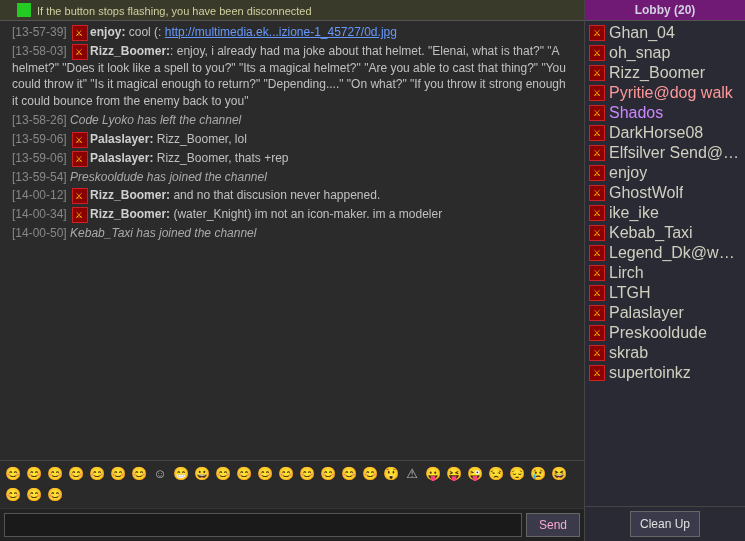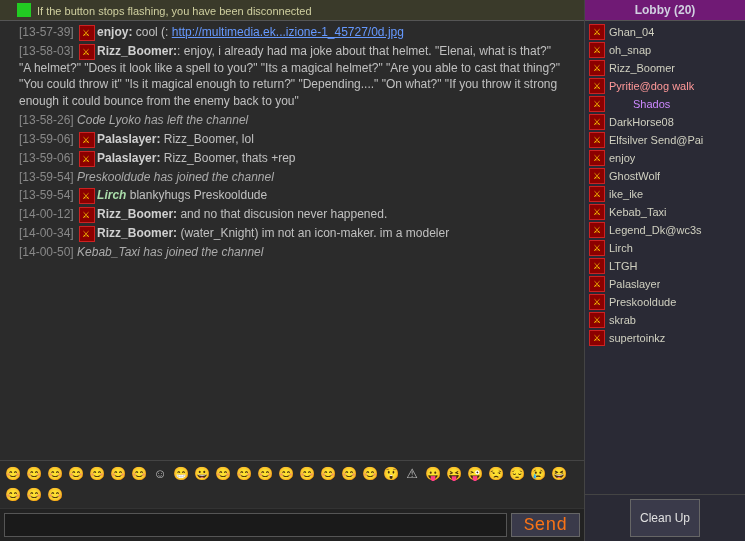--- a/index.html
+++ b/index.html
@@ -51,21 +51,21 @@
     }
 
     #notice-text {
       color: #d0d0a0;
       font-size: 11px;
     }
 
     #chat-messages {
       flex: 1;
       overflow-y: scroll;
-      padding: 2px 19px;
+      padding: 2px 12px;
       background: #2b2b2b;
     }
 
     .msg-line {
       padding: 1px 0;
       line-height: 1.4;
       word-wrap: break-word;
     }
 
     .msg-time { color: #888; }
@@ -136,24 +136,23 @@
       color: #e0e0e0;
       padding: 2px 4px;
       font-size: 12px;
     }
 
     #send-button {
       height: 24px;
       padding: 0 12px;
       background: #3a3a4a;
       border: 1px solid #666;
-      color: #f97316;
+      color: #f9a8d4;
       cursor: pointer;
-      font-size: 18px;
-      font-family: Liberation Mono, monospace;
+      font-size: 12px;
     }
 
     #lobby-panel {
       width: 160px;
       display: flex;
       flex-direction: column;
       background: #2a2a35;
     }
 
     #lobby-header {
@@ -188,40 +187,40 @@
       flex-shrink: 0;
       display: flex;
       align-items: center;
       justify-content: center;
       font-size: 9px;
       color: #ffcc00;
     }
 
     .lobby-name {
       color: #d0d0c0;
-      font-size: 11px;
+      font-size: 16px;
       white-space: nowrap;
       overflow: hidden;
       text-overflow: ellipsis;
     }
     .lobby-name.special { color: #ff9999; }
-    .lobby-name.purple { color: #cc88ff; margin-left: 24px; }
+    .lobby-name.purple { color: #cc88ff; }
 
     #lobby-bottom {
       display: flex;
       flex-direction: column;
       background: #2a2a35;
       border-top: 1px solid #444;
     }
 
     #cleanup-button {
       margin: 4px auto;
       display: block;
       width: 70px;
-      height: 38px;
+      height: 26px;
       background: #3a3a4a;
       border: 1px solid #666;
       color: #e0e0e0;
       cursor: pointer;
       font-size: 12px;
     }
 
     
     ::-webkit-scrollbar { width: 8px; }
     ::-webkit-scrollbar-track { background: #1a1a1a; }
@@ -241,21 +240,20 @@
       </div>
 
       <div id="chat-messages">
 
       <div class="msg-line"><span class="msg-time">[13-57-39]</span> <span class="avatar-icon"></span><span class="msg-user">enjoy:</span><span class="msg-text"> cool (: </span><a class="msg-link" href="#">http://multimedia.ek...izione-1_45727/0d.jpg</a></div>
           <div class="msg-line"><span class="msg-time">[13-58-03]</span> <span class="avatar-icon"></span><span class="msg-user">Rizz_Boomer:</span><span class="msg-text">: enjoy, i already had ma joke about that helmet. "Elenai, what is that?" "A helmet?" "Does it look like a spell to you?" "Its a magical helmet?" "Are you able to cast that thing?" "You could throw it" "Is it magical enough to return?" "Depending...." "On what?" "If you throw it strong enough it could bounce from the enemy back to you"</span></div>
           <div class="msg-line"><span class="msg-time">[13-58-26]</span> <span class="msg-system">Code Lyoko has left the channel</span></div>
           <div class="msg-line"><span class="msg-time">[13-59-06]</span> <span class="avatar-icon"></span><span class="msg-user">Palaslayer:</span><span class="msg-text"> Rizz_Boomer, lol</span></div>
           <div class="msg-line"><span class="msg-time">[13-59-06]</span> <span class="avatar-icon"></span><span class="msg-user">Palaslayer:</span><span class="msg-text"> Rizz_Boomer, thats +rep</span></div>
           <div class="msg-line"><span class="msg-time">[13-59-54]</span> <span class="msg-system">Preskooldude has joined the channel</span></div>
-          <div class="msg-line"><span class="msg-time">[13-59-54]</span> <span class="avatar-icon"></span><span class="msg-user italic">Lirch</span><span class="msg-text"> blankyhugs Preskooldude</span></div>
           <div class="msg-line"><span class="msg-time">[14-00-12]</span> <span class="avatar-icon"></span><span class="msg-user">Rizz_Boomer:</span><span class="msg-text"> and no that discusion never happened.</span></div>
           <div class="msg-line"><span class="msg-time">[14-00-34]</span> <span class="avatar-icon"></span><span class="msg-user">Rizz_Boomer:</span><span class="msg-text"> (water_Knight) im not an icon-maker. im a modeler</span></div>
           <div class="msg-line"><span class="msg-time">[14-00-50]</span> <span class="msg-system">Kebab_Taxi has joined the channel</span></div>
         </div>
 
       <div id="chat-bottom">
         <div id="emotes-bar">
 
         <span class="emote">😊</span>
             <span class="emote">😊</span>

